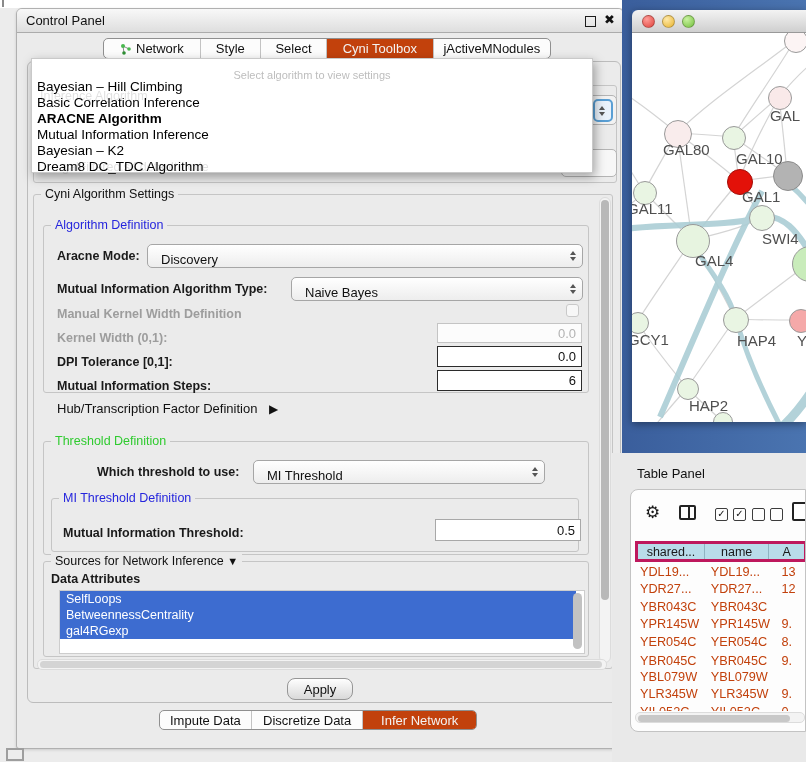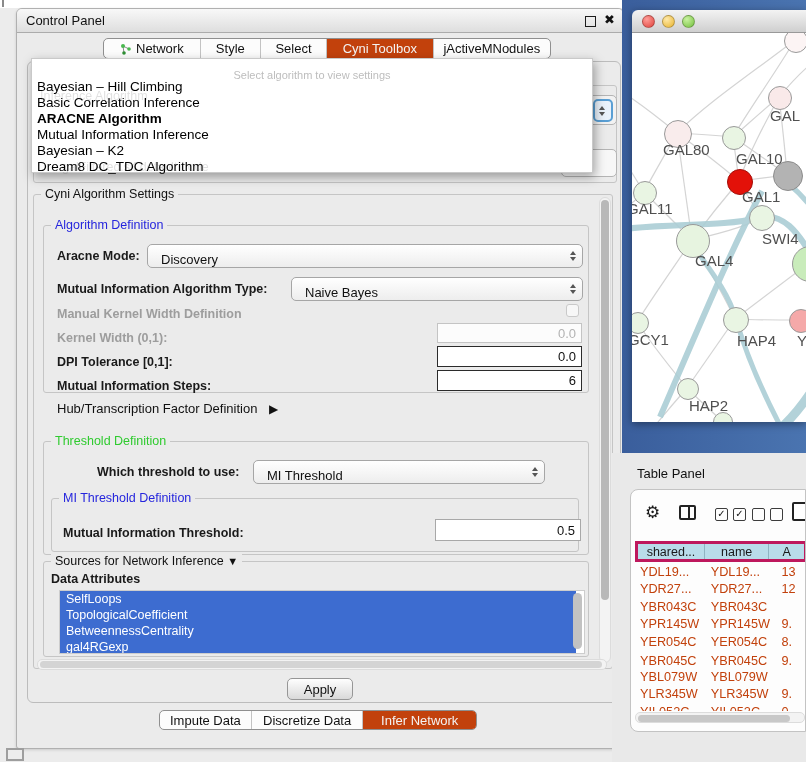--- a/index.html
+++ b/index.html
@@ -194,31 +194,30 @@
 
     <div class="abs grp" style="left:26px;top:552px;width:546px;height:96px;"></div>
     <div class="legend" style="left:34px;top:545px;color:#111;">
       <span>Sources for Network Inference</span>
       <span style="font-size:11px;">▼</span>
     </div>
     <div class="abs lbl b" style="left:34px;top:563px;">Data Attributes</div>
 
     <div class="abs srclist" style="left:42px;top:581px;width:526px;height:64px;overflow:hidden;">
       <div class="srcitem" style="width:510px;">SelfLoops</div>
-      <div class="srcitem" style="width:510px;">TopologicalCoefficient</div>
       <div class="srcitem" style="width:510px;">BetweennessCentrality</div>
       <div class="srcitem" style="width:510px;">gal4RGexp</div>
       <div class="sb-thumb abs" style="right:2px;top:2px;width:9px;height:56px;background:#c2c2c2;"></div>
     </div>
 
     <div class="abs sb-track" style="left:20px;top:650px;width:570px;height:11px;border-radius:5px;">
       <div class="sb-thumb abs" style="left:2px;top:1px;width:562px;height:7px;background:#d4d4d4;"></div>
     </div>
 
-    <div class="abs btn" style="left:270px;top:669px;width:66px;height:22px;">
+    <div class="abs btn" style="left:270px;top:669px;width:66px;height:22px;border-radius:8px;">
         <span>Apply</span>
       </div>
 
     <div class="abs segbar" style="left:142px;top:701px;width:318px;height:20px;">
       <div class="seg" style="width:92px;">
           <span>Impute Data</span>
         </div>
       <div class="seg" style="width:112px;">
           <span>Discretize Data</span>
         </div>

